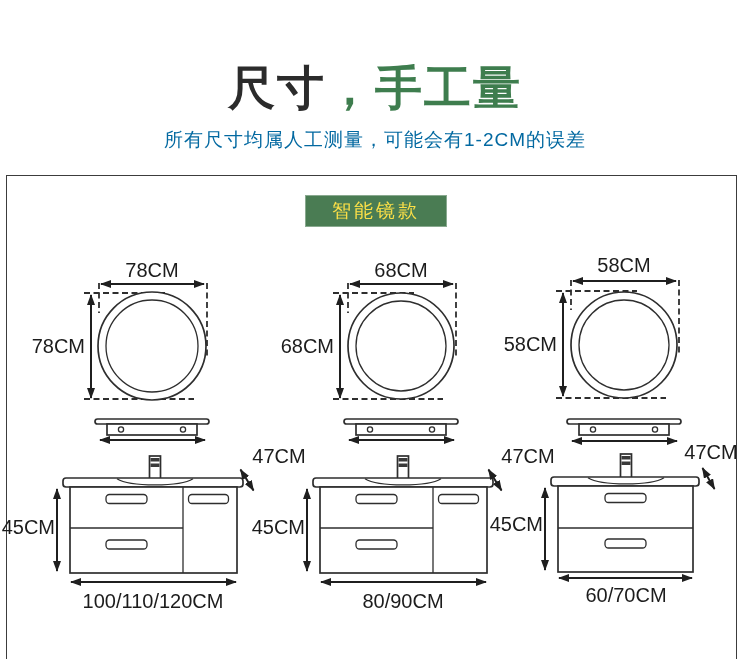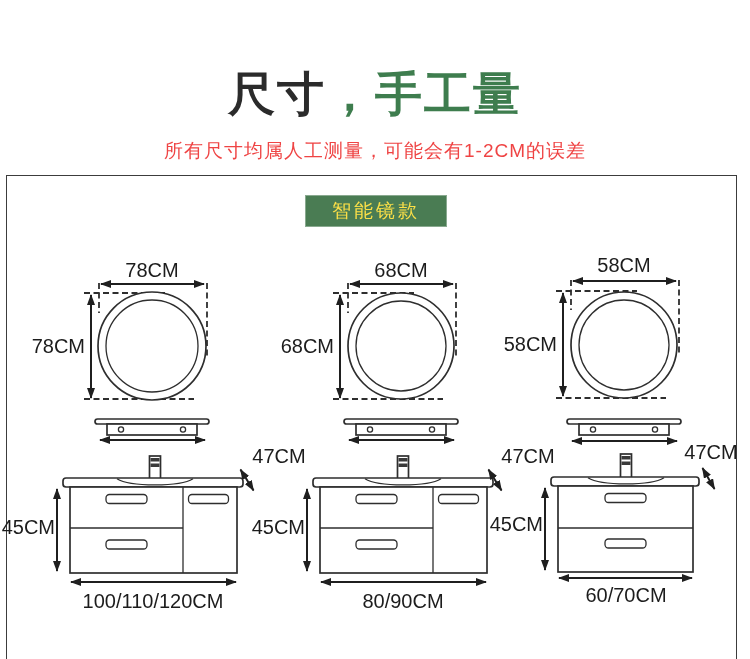--- a/index.html
+++ b/index.html
@@ -1,23 +1,23 @@
 <!DOCTYPE html>
 <html><head>
 <meta charset="utf-8">
 <style>
   html,body { margin:0; padding:0; }
   body {
     width:750px; height:659px; background:#ffffff; position:relative; overflow:hidden;
     font-family:"Liberation Sans", sans-serif;
   }
   .header { position:absolute; top:50px; left:0; width:750px; text-align:center; }
-  .title { font-size:47px; line-height:1.1; margin:18px; font-weight:700; color:#2b2b2b; letter-spacing:2px; }
+  .title { font-size:47px; line-height:1.1; margin:12px; font-weight:700; color:#2b2b2b; letter-spacing:2px; }
   .title .accent { color:#3e7d4e; }
-  .subtitle { margin:13px 0 0 0; font-size:19px; color:#ef4444; letter-spacing:1px; }
+  .subtitle { margin:13px 0 0 0; font-size:19px; color:#0369a1; letter-spacing:1px; }
   .panel {
     position:absolute; left:6px; top:175px; width:729px; height:484px;
     border:1px solid #3c3c3c; border-bottom:none; background:transparent;
   }
   .badge {
     position:absolute; left:305px; top:195px; width:142px; height:32px;
     background:#4a7c53; box-shadow:inset 0 0 0 1px rgba(255,255,255,.35);
     color:#fde047; font-size:19px; line-height:32px; text-align:center; letter-spacing:3px;
   }
   svg.diagram { position:absolute; left:0; top:0; }

